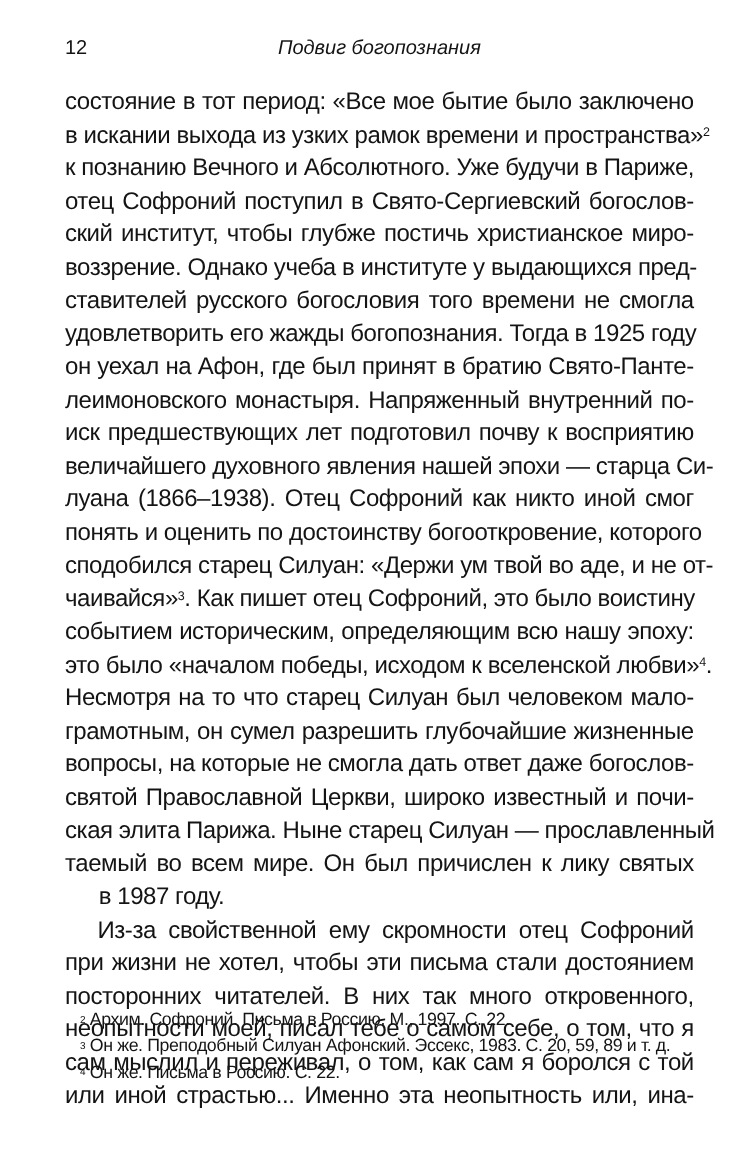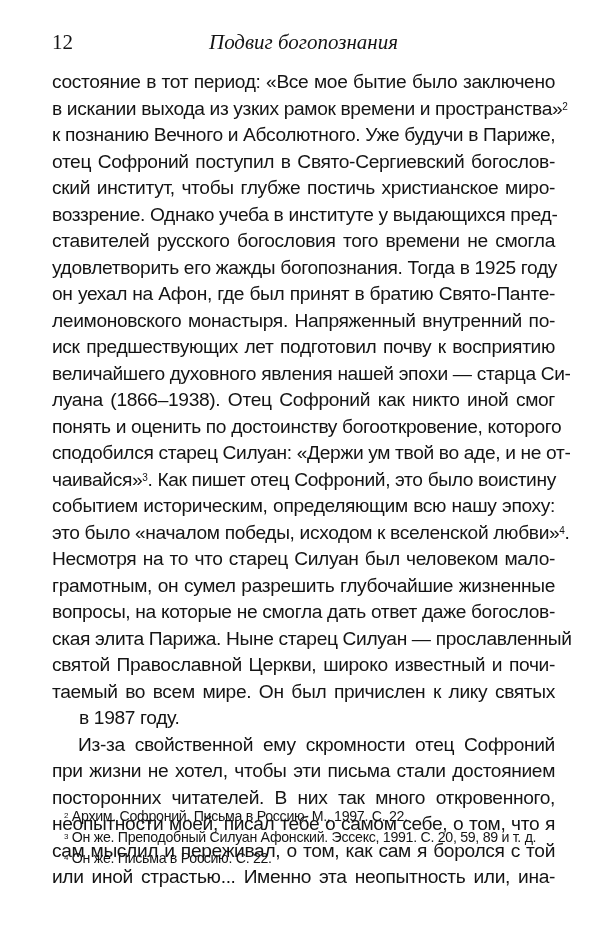--- a/index.html
+++ b/index.html
@@ -1,18 +1,18 @@
 <!DOCTYPE html>
 <html><head>
 <meta charset="utf-8">
 <style>
   html, body { margin:0; padding:0; background:#ffffff; }
   body { width:600px; height:927px; position:relative; overflow:hidden; color:#141414; }
   .page { position:absolute; left:0; top:0; width:600px; height:927px; }
-  .running-head { position:absolute; top:30px; left:52px; width:503px; height:22px; font-family:Liberation Serif, serif; font-size:21px; }
+  .running-head { position:absolute; top:30px; left:52px; width:503px; height:22px; font-family:Liberation Sans, sans-serif; font-size:16px; }
   .page-num { position:absolute; left:0; top:0; }
   .head-title { position:absolute; left:0; right:0; text-align:center; font-style:italic; }
   .body-text { position:absolute; left:52px; top:69px; width:503px; font-family:"Liberation Sans", sans-serif; font-size:19.2px; line-height:26.5px; letter-spacing:-0.35px; }
   .line { display:block; white-space:nowrap; text-align:justify; text-align-last:justify; height:26.5px; }
   .line.last { text-align-last:left;margin-left:27px; }
   .line.indent { padding-left:26px; }
   sup { font-size:10px; vertical-align:top; position:relative; top:-2px; }
   .footnotes { position:absolute; left:64px; top:806px; width:500px; font-family:"Liberation Sans", sans-serif; font-size:14.2px; line-height:21px; letter-spacing:-0.3px; }
   .fn { display:block; white-space:nowrap; }
   .fn sup { font-size:8px; top:-1px; }
@@ -41,30 +41,30 @@
     <span class="line"><span>величайшего духовного явления нашей эпохи — старца Си-</span></span>
     <span class="line"><span>луана (1866–1938). Отец Софроний как никто иной смог</span></span>
     <span class="line"><span>понять и оценить по достоинству богооткровение, которого</span></span>
     <span class="line"><span>сподобился старец Силуан: «Держи ум твой во аде, и не от-</span></span>
     <span class="line"><span>чаивайся»</span><sup>3</sup><span>. Как пишет отец Софроний, это было воистину</span></span>
     <span class="line"><span>событием историческим, определяющим всю нашу эпоху:</span></span>
     <span class="line"><span>это было «началом победы, исходом к вселенской любви»</span><sup>4</sup><span>.</span></span>
     <span class="line"><span>Несмотря на то что старец Силуан был человеком мало-</span></span>
     <span class="line"><span>грамотным, он сумел разрешить глубочайшие жизненные</span></span>
     <span class="line"><span>вопросы, на которые не смогла дать ответ даже богослов-</span></span>
+    <span class="line"><span>святой Православной Церкви, широко известный и почи-</span></span>
     <span class="line"><span>ская элита Парижа. Ныне старец Силуан — прославленный</span></span>
-    <span class="line"><span>святой Православной Церкви, широко известный и почи-</span></span>
     <span class="line"><span>таемый во всем мире. Он был причислен к лику святых</span></span>
     <span class="line last"><span>в 1987 году.</span></span>
     <span class="line indent"><span>Из-за свойственной ему скромности отец Софроний</span></span>
     <span class="line"><span>при жизни не хотел, чтобы эти письма стали достоянием</span></span>
     <span class="line"><span>посторонних читателей. В них так много откровенного,</span></span>
     <span class="line"><span>неопытности моей, писал тебе о самом себе, о том, что я</span></span>
     <span class="line"><span>сам мыслил и переживал, о том, как сам я боролся с той</span></span>
     <span class="line"><span>или иной страстью... Именно эта неопытность или, ина-</span></span>
   </div>
 
   <div class="footnotes">
     <span class="fn"><sup>2</sup><span> Архим. Софроний. Письма в Россию. М., 1997. С. 22.</span></span>
-    <span class="fn"><sup>3</sup><span> Он же. Преподобный Силуан Афонский. Эссекс, 1991. С. 20, 59, 89 и т. д.</span></span>
+    <span class="fn"><sup>3</sup><span> Он же. Преподобный Силуан Афонский. Эссекс, 1983. С. 20, 59, 89 и т. д.</span></span>
     <span class="fn"><sup>4</sup><span> Он же. Письма в Россию. С. 22.</span></span>
   </div>
 </div>
 
 </body></html>

